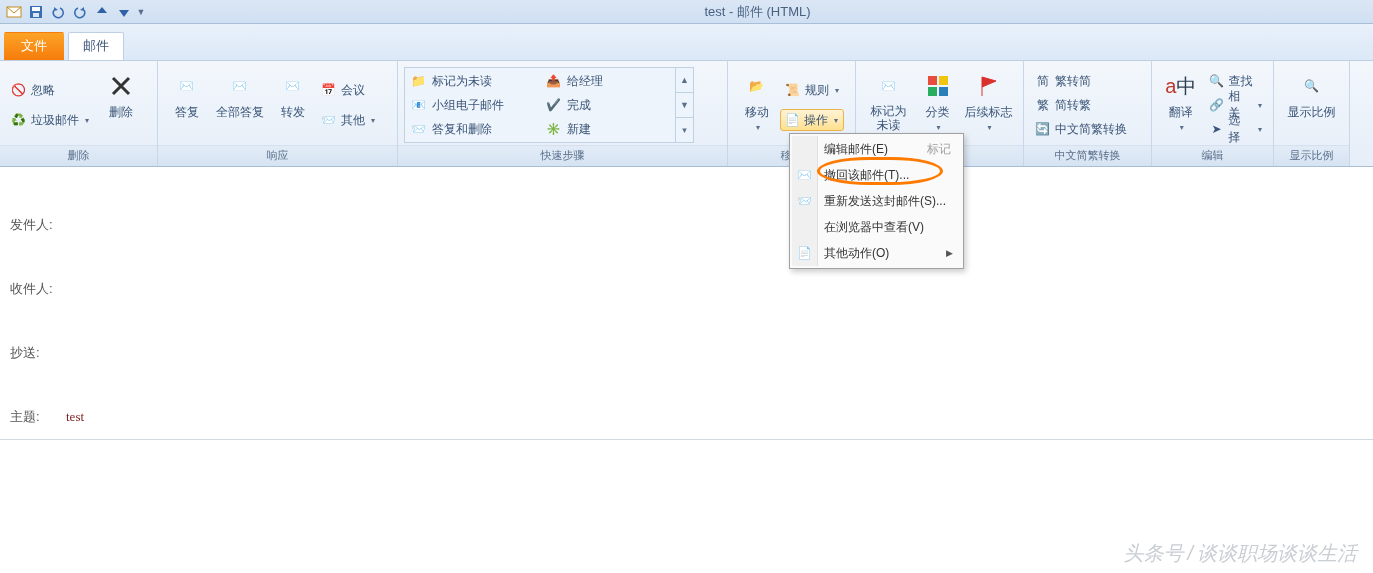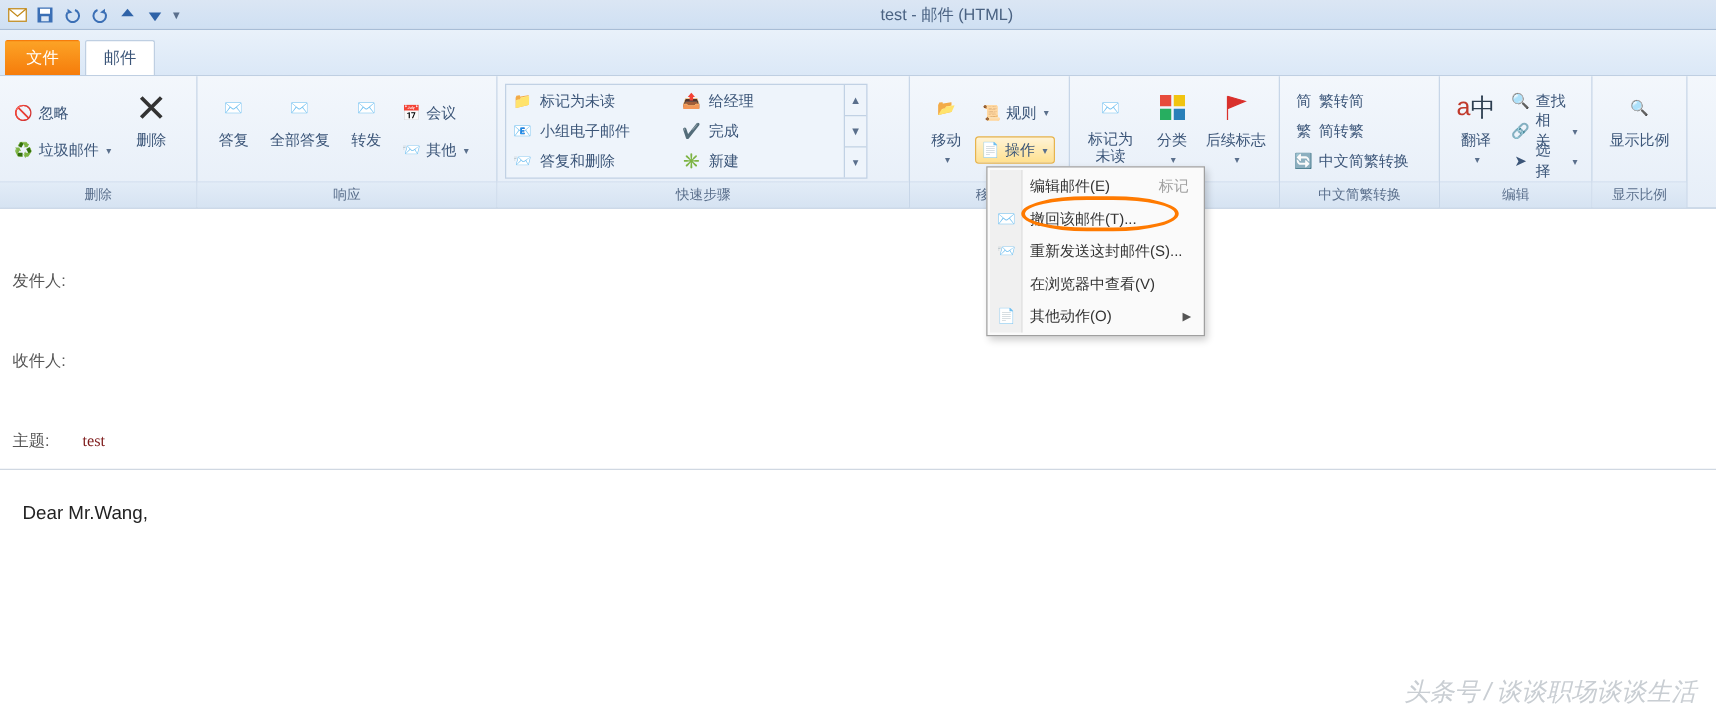--- a/index.html
+++ b/index.html
@@ -356,24 +356,26 @@
 <div class="mail-header">
   <div class="hdr-row">
       <span class="hdr-label">发件人:</span>
       <span class="hdr-blank"></span>
     </div>
   <div class="hdr-row">
       <span class="hdr-label">收件人:</span>
       <span class="hdr-blank"></span>
     </div>
   <div class="hdr-row">
+      <span class="hdr-label">抄送:</span>
+    </div>
+  <div class="hdr-row">
       <span class="hdr-label">主题:</span>
       <span class="hdr-value">test</span>
     </div>
 </div>
 
 <div class="mail-body">
-  <div>Dear Mr.Wang,</div>
 </div>
 
 <div class="watermark">
   <span>头条号</span><span class="sep">/</span><span>谈谈职场谈谈生活</span>
 </div>
 
 </body></html>

